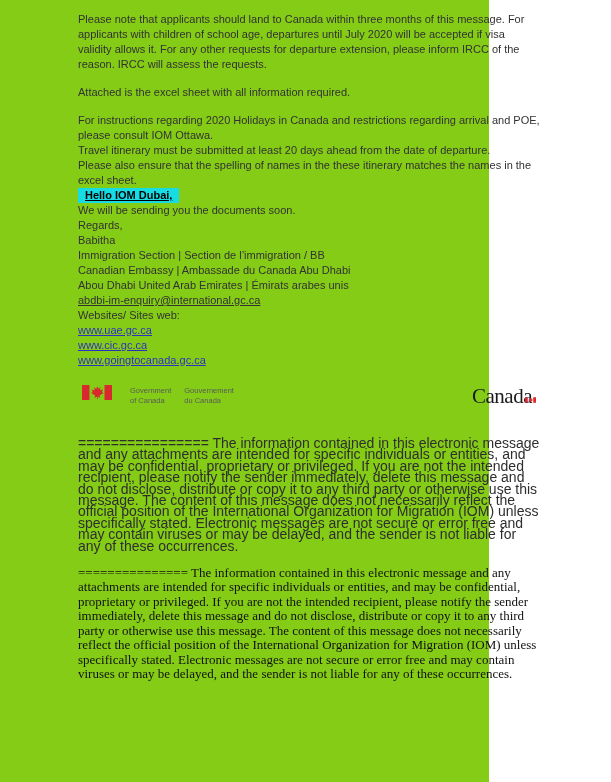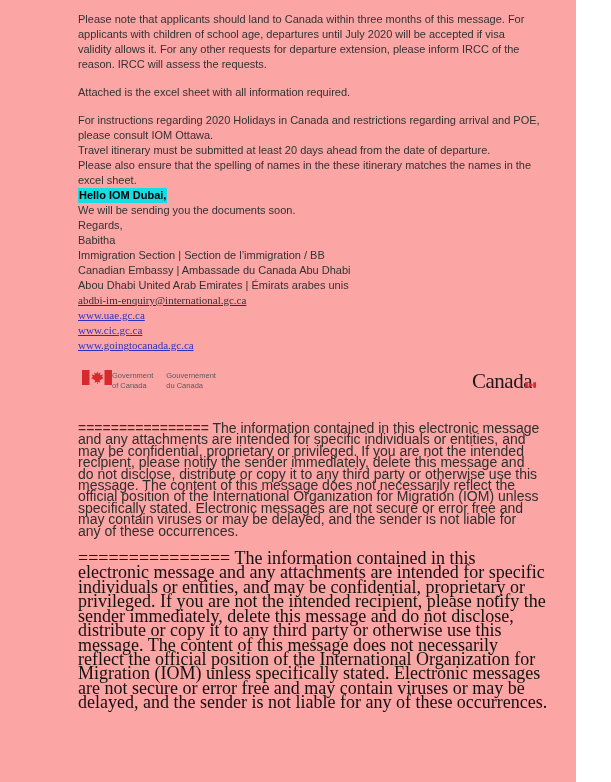--- a/index.html
+++ b/index.html
@@ -1,37 +1,37 @@
 <!DOCTYPE html>
 <html><head>
 <meta charset="utf-8">
 <style>
   html,body{margin:0;padding:0;background:#ffffff;}
   body{width:611px;height:782px;overflow:hidden;font-family:"Liberation Sans",sans-serif;}
-  .page{position:relative;width:576px;height:782px;background:#fca5a5;}
+  .page{position:relative;width:489px;height:782px;background:#84cc16;}
   .content{position:absolute;left:78px;top:12px;width:463px;}
   .body-text{font-family:"Liberation Sans",sans-serif;font-size:11px;line-height:15px;color:#323232;}
   .para{margin:0 0 13px 0;}
   .line{margin:0;}
-  .highlight{background:#17dce4;font-weight:bold;color:#000;display:inline-block;padding:0 1px;}
+  .highlight{background:#17dce4;font-weight:bold;color:#000;display:inline-block;padding:0 7px;text-decoration:underline;}
   a.email-link{color:#323232;text-decoration:underline;}
   a.web-link{color:#2f2fc1;text-decoration:underline;display:inline-block;}
-  .link-row{margin:0;line-height:15px;font-family:Liberation Serif, serif;}
+  .link-row{margin:0;line-height:15px;}
 
   .logo-row{display:flex;align-items:flex-start;margin-top:17px;}
   .fip-flag{margin-left:4px;flex:0 0 auto;}
-  .fip-text{display:flex;gap:13px;margin-left:0;margin-top:1px;}
+  .fip-text{display:flex;gap:13px;margin-left:18px;margin-top:1px;}
   .fip-col{font-size:7.5px;line-height:9.5px;color:#5a5a5a;font-family:"Liberation Sans",sans-serif;}
   .wordmark{margin-left:auto;margin-right:9px;position:relative;font-family:"Liberation Serif",serif;
             font-size:21px;line-height:22px;color:#1a1a1a;letter-spacing:-0.5px;}
   .wordmark .mini-flag{position:absolute;top:0px;right:-4px;}
 
   .disclaimer-sans{margin-top:31px;font-family:"Liberation Sans",sans-serif;font-size:14px;
                    line-height:11.4px;color:#2e2e2e;width:463px;}
-  .disclaimer-serif{margin-top:2px;font-family:"Liberation Serif",serif;font-size:18px;
+  .disclaimer-serif{margin-top:2px;font-family:"Liberation Serif",serif;font-size:13px;
                     line-height:14.4px;color:#111;width:470px;}
 </style>
 </head>
 <body>
 
 <div class="page">
   <div class="content body-text">
 
     <p class="para">Please note that applicants should land to Canada within three months of this message. For applicants with children of school age, departures until July 2020 will be accepted if visa validity allows it. For any other requests for departure extension, please inform IRCC of the reason. IRCC will assess the requests.</p>
 
@@ -44,20 +44,21 @@
     </div>
 
     <div class="line"><span class="highlight">Hello IOM Dubai,</span></div>
     <div class="line">We will be sending you the documents soon.</div>
     <div class="line">Regards,</div>
     <div class="line">Babitha</div>
     <div class="line">Immigration Section | Section de l’immigration / BB</div>
     <div class="line">Canadian Embassy | Ambassade du Canada Abu Dhabi</div>
     <div class="line">Abou Dhabi United Arab Emirates | Émirats arabes unis</div>
     <div class="link-row"><a href="#" class="email-link">abdbi-im-enquiry@international.gc.ca</a></div>
+    <div class="line">Websites/ Sites web:</div>
     <div class="link-row"><a href="#" class="web-link">www.uae.gc.ca</a></div>
     <div class="link-row"><a href="#" class="web-link">www.cic.gc.ca</a></div>
     <div class="link-row"><a href="#" class="web-link">www.goingtocanada.gc.ca</a></div>
 
     <div class="logo-row">
       <span class="fip-flag">
         <svg width="30" height="15" viewBox="0 0 40 20">
           <rect x="0" y="0" width="10" height="20" fill="#d8292f"></rect>
           <rect x="30" y="0" width="10" height="20" fill="#d8292f"></rect>
           <g transform="translate(11.5,1) scale(0.18)" fill="#d8292f">

